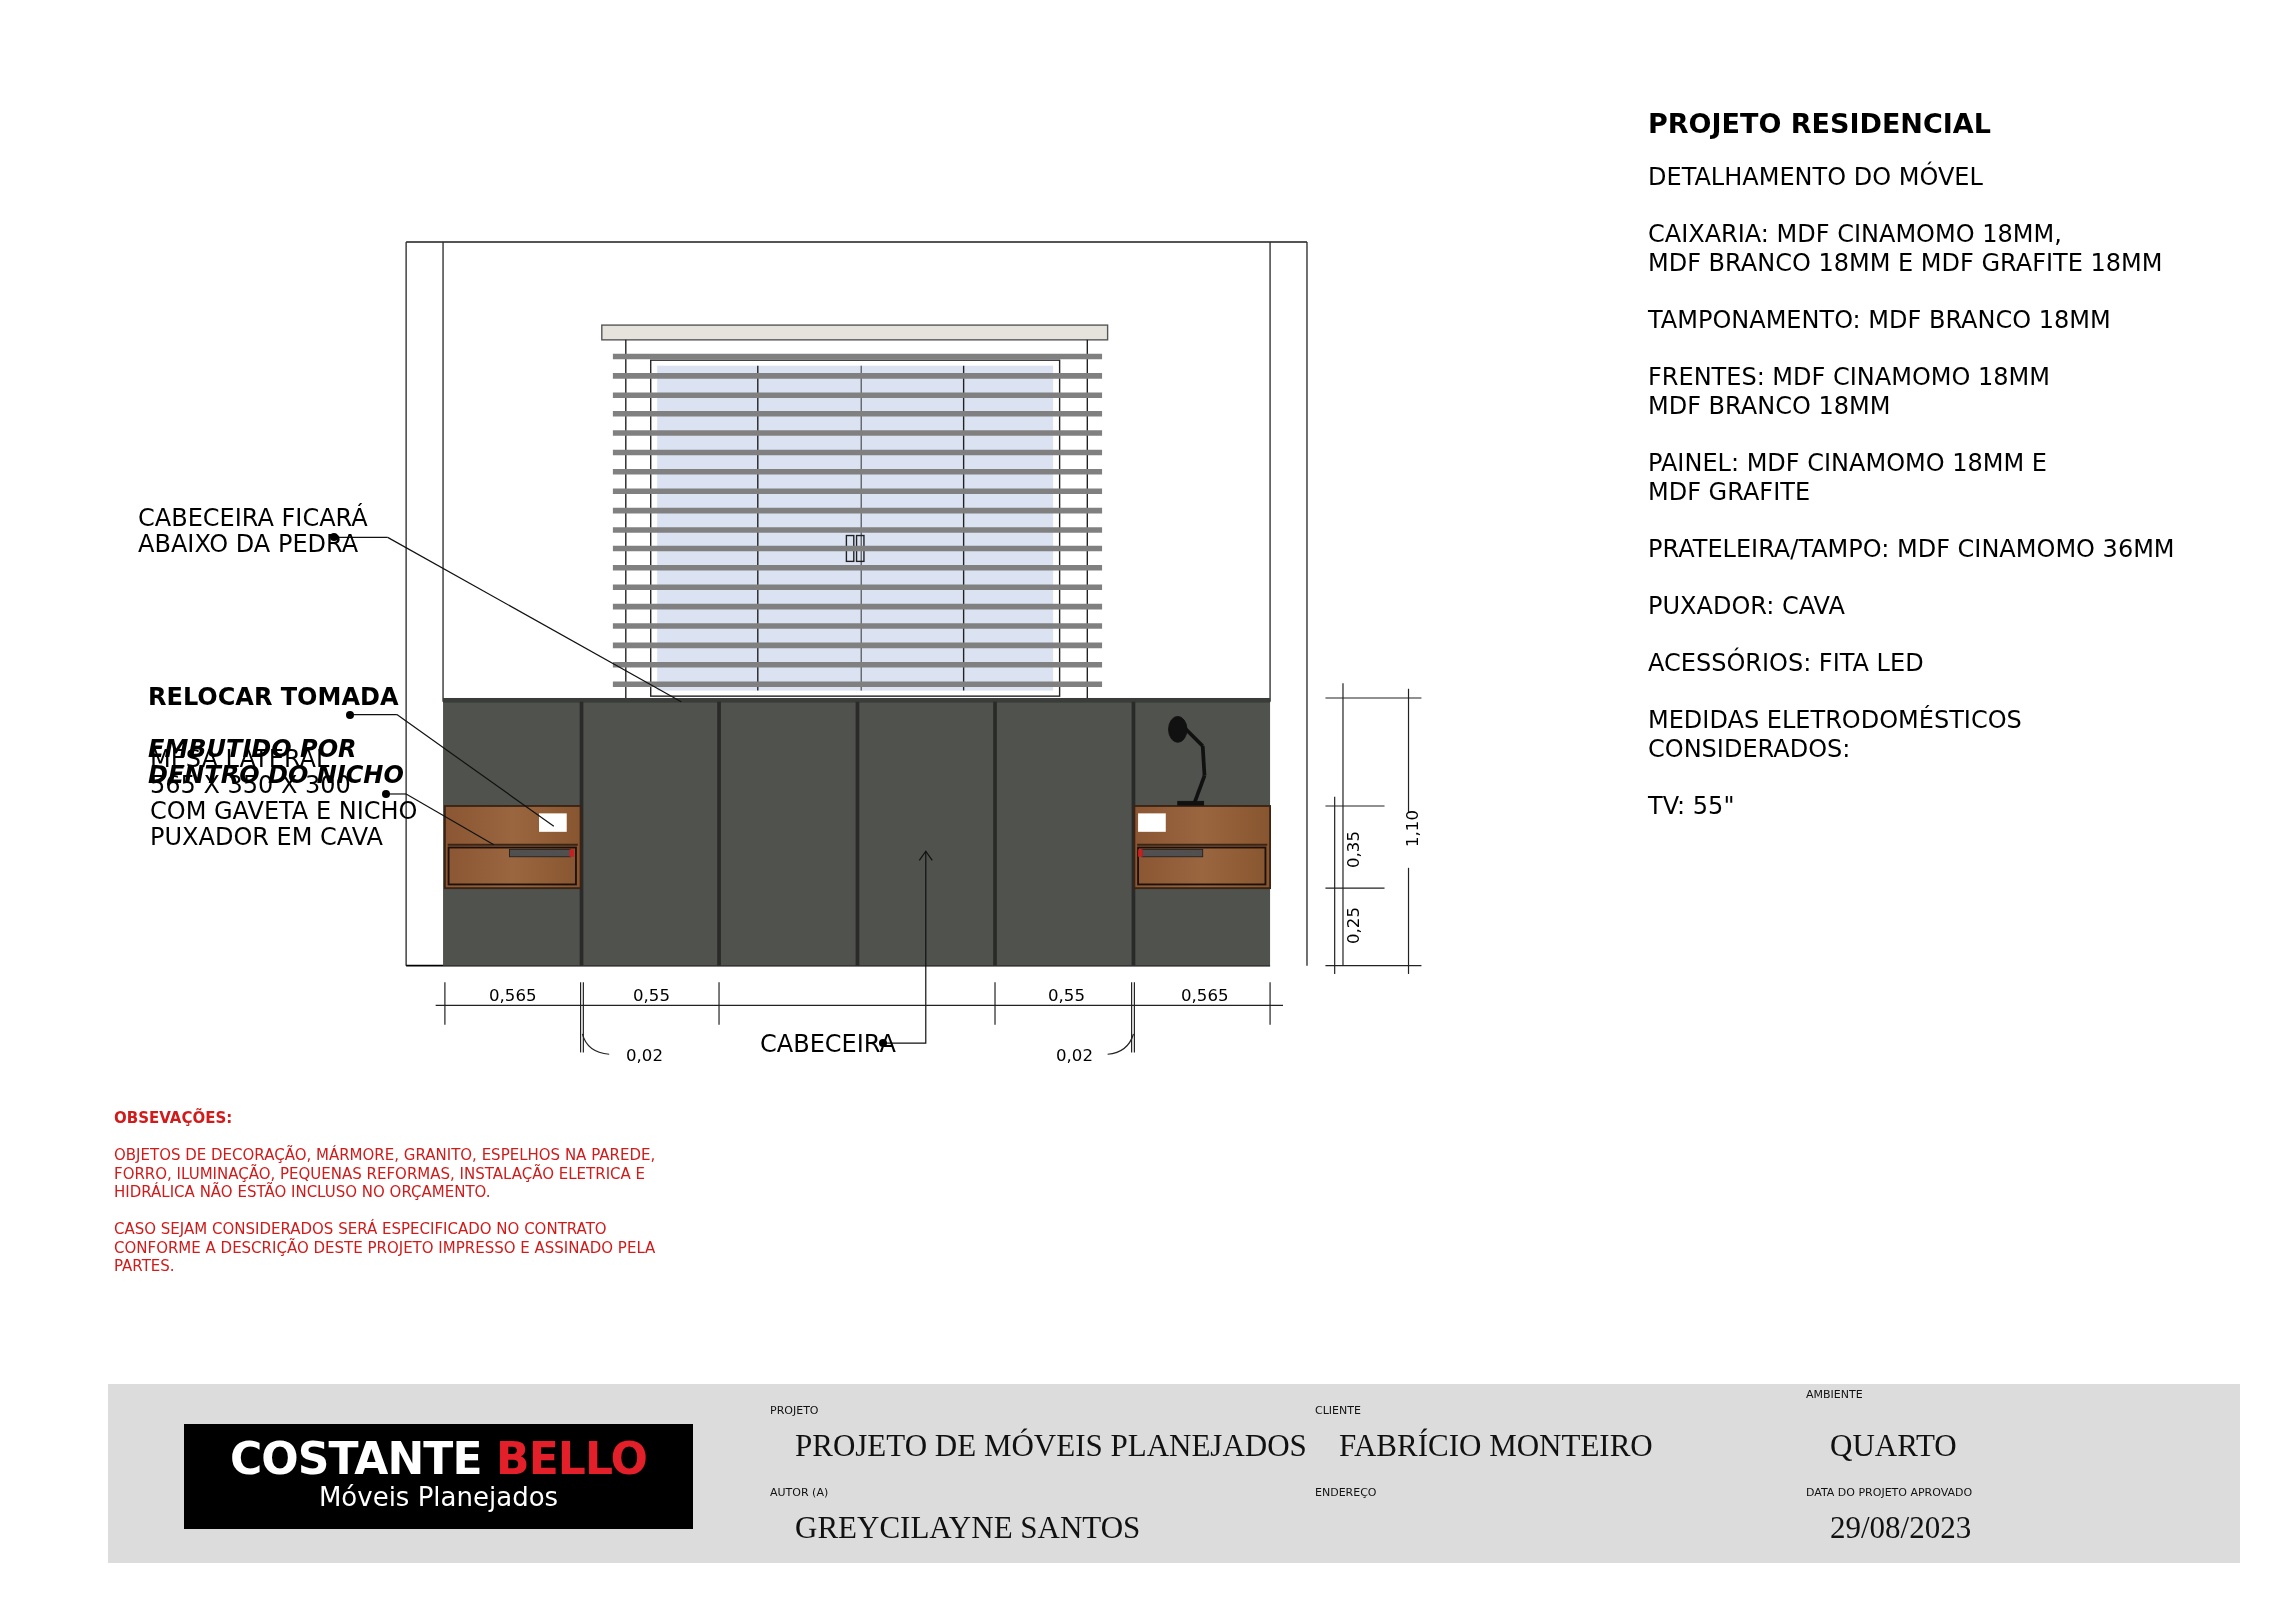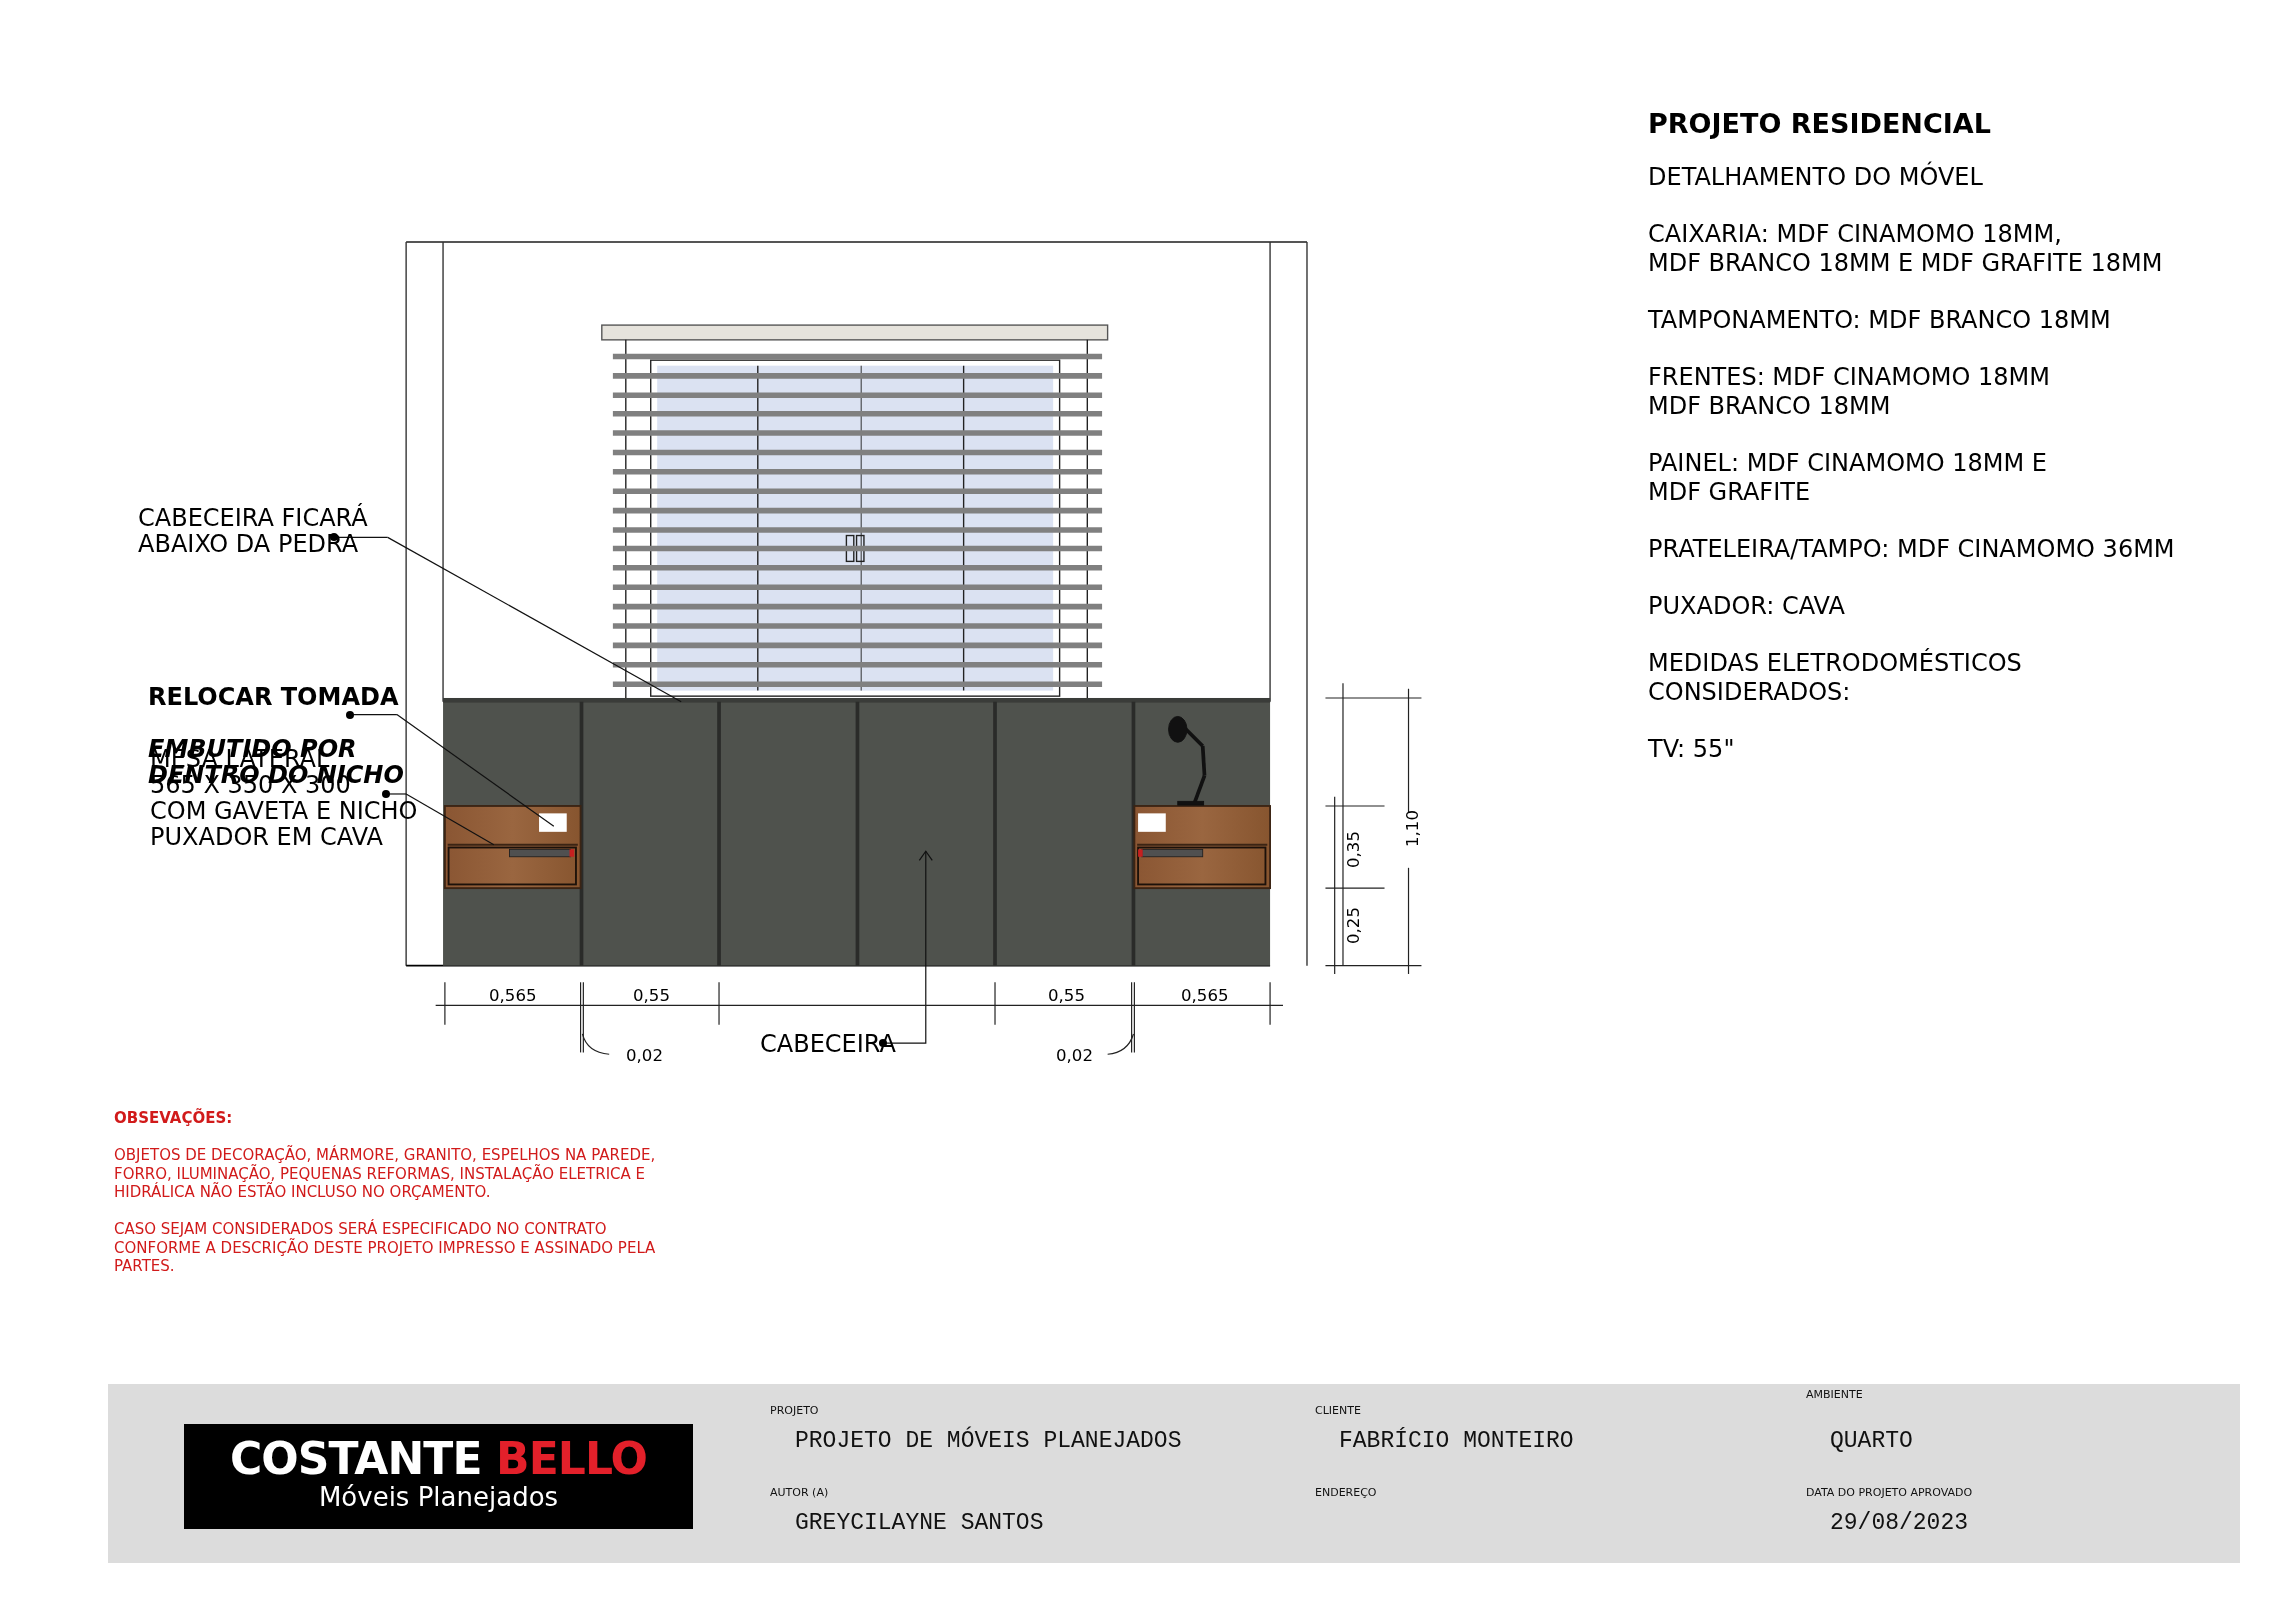--- a/index.html
+++ b/index.html
@@ -26,21 +26,21 @@
   .obs p { margin:0 0 18.5px 0; }
   .obs b { font-weight:normal; }
 
   
   .titleblock { position:absolute; left:108px; top:1384px; width:2132px; height:179px; background:#dcdcdc; }
   .logo { position:absolute; left:76px; top:40px; width:509px; height:105px; background:#000; text-align:center; }
   .logo .brand { font-family:"DejaVu Sans", sans-serif; font-weight:bold; font-size:44px; color:#fff; margin-top:9.2px; letter-spacing:-0.9px; }
   .logo .brand .red { color:#e3202a; }
   .logo .sub { font-family:"DejaVu Sans", sans-serif; font-size:26px; color:#fff; margin-top:-1.8px; }
   .tb-label { position:absolute; font-size:11px; font-family:"DejaVu Sans", sans-serif; color:#111; }
-  .tb-value { position:absolute; font-size:23px; font-family:Liberation Mono, monospace; color:#111; }
+  .tb-value { position:absolute; font-size:31px; font-family:Liberation Serif, serif; color:#111; }
 </style>
 </head>
 <body>
 
 <svg class="abs" style="left:0;top:0" width="2290" height="1108" viewBox="0 0 2481 1200">
   <defs>
     <linearGradient id="wood" x1="0" x2="1" y1="0" y2="0">
       <stop offset="0" stop-color="#8a5633"></stop>
       <stop offset="0.5" stop-color="#9a6640"></stop>
       <stop offset="1" stop-color="#87552f"></stop>
@@ -199,20 +199,21 @@
   <div class="block">DETALHAMENTO DO MÓVEL</div>
   <div class="block">CAIXARIA: MDF CINAMOMO 18MM,
 MDF BRANCO 18MM E MDF GRAFITE 18MM</div>
   <div class="block">TAMPONAMENTO: MDF BRANCO 18MM</div>
   <div class="block">FRENTES: MDF CINAMOMO 18MM
 MDF BRANCO 18MM</div>
   <div class="block">PAINEL: MDF CINAMOMO 18MM E
 MDF GRAFITE</div>
   <div class="block">PRATELEIRA/TAMPO: MDF CINAMOMO 36MM</div>
   <div class="block">PUXADOR: CAVA</div>
+  <div class="block">ACESSÓRIOS: FITA LED</div>
   <div class="block">MEDIDAS ELETRODOMÉSTICOS
 CONSIDERADOS:</div>
   <div class="block">TV: 55"</div>
 </div>
 
 <div class="obs">
   <div class="head">OBSEVAÇÕES:</div>
   <p><span>OBJETOS DE DECORAÇÃO, MÁRMORE, GRANITO, ESPELHOS NA PAREDE, FORRO, ILUMINAÇÃO, PEQUENAS REFORMAS, INSTALAÇÃO ELETRICA E HIDRÁLICA </span><b>NÃO ESTÃO INCLUSO NO ORÇAMENTO</b><span>.</span></p>
   <p>CASO SEJAM CONSIDERADOS SERÁ ESPECIFICADO NO CONTRATO CONFORME A DESCRIÇÃO DESTE PROJETO IMPRESSO E ASSINADO PELA PARTES.</p>
 </div>

